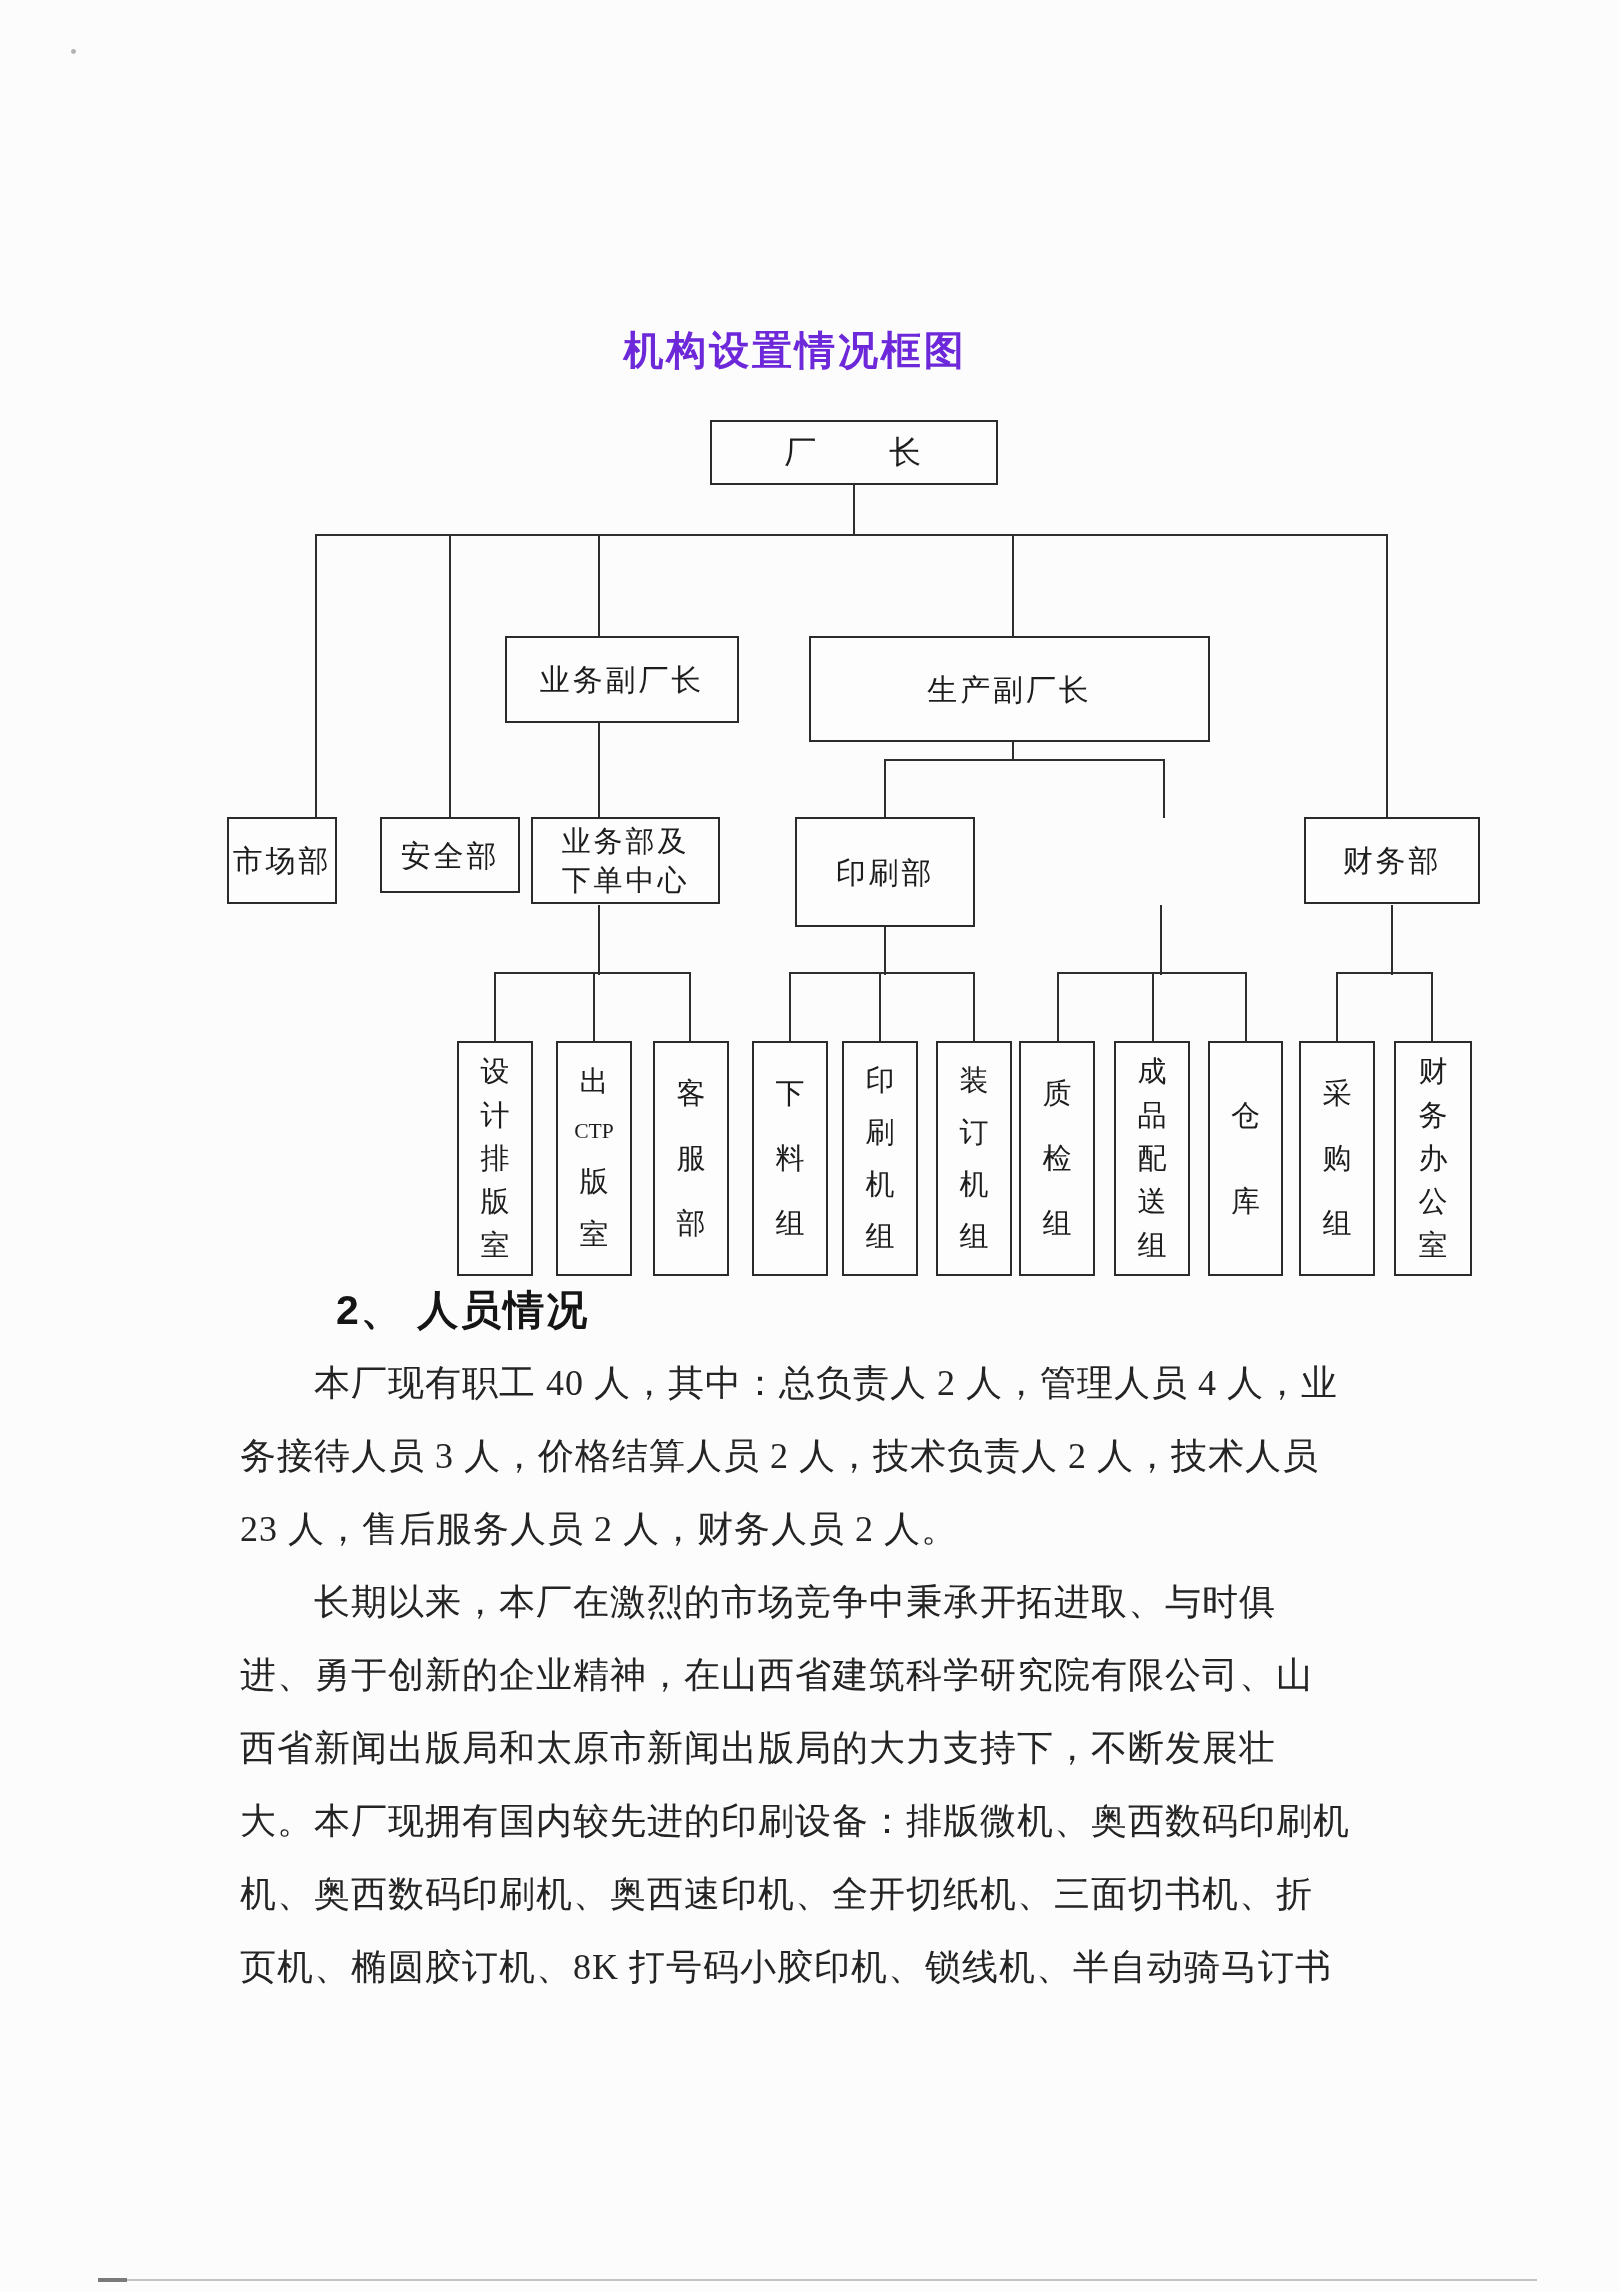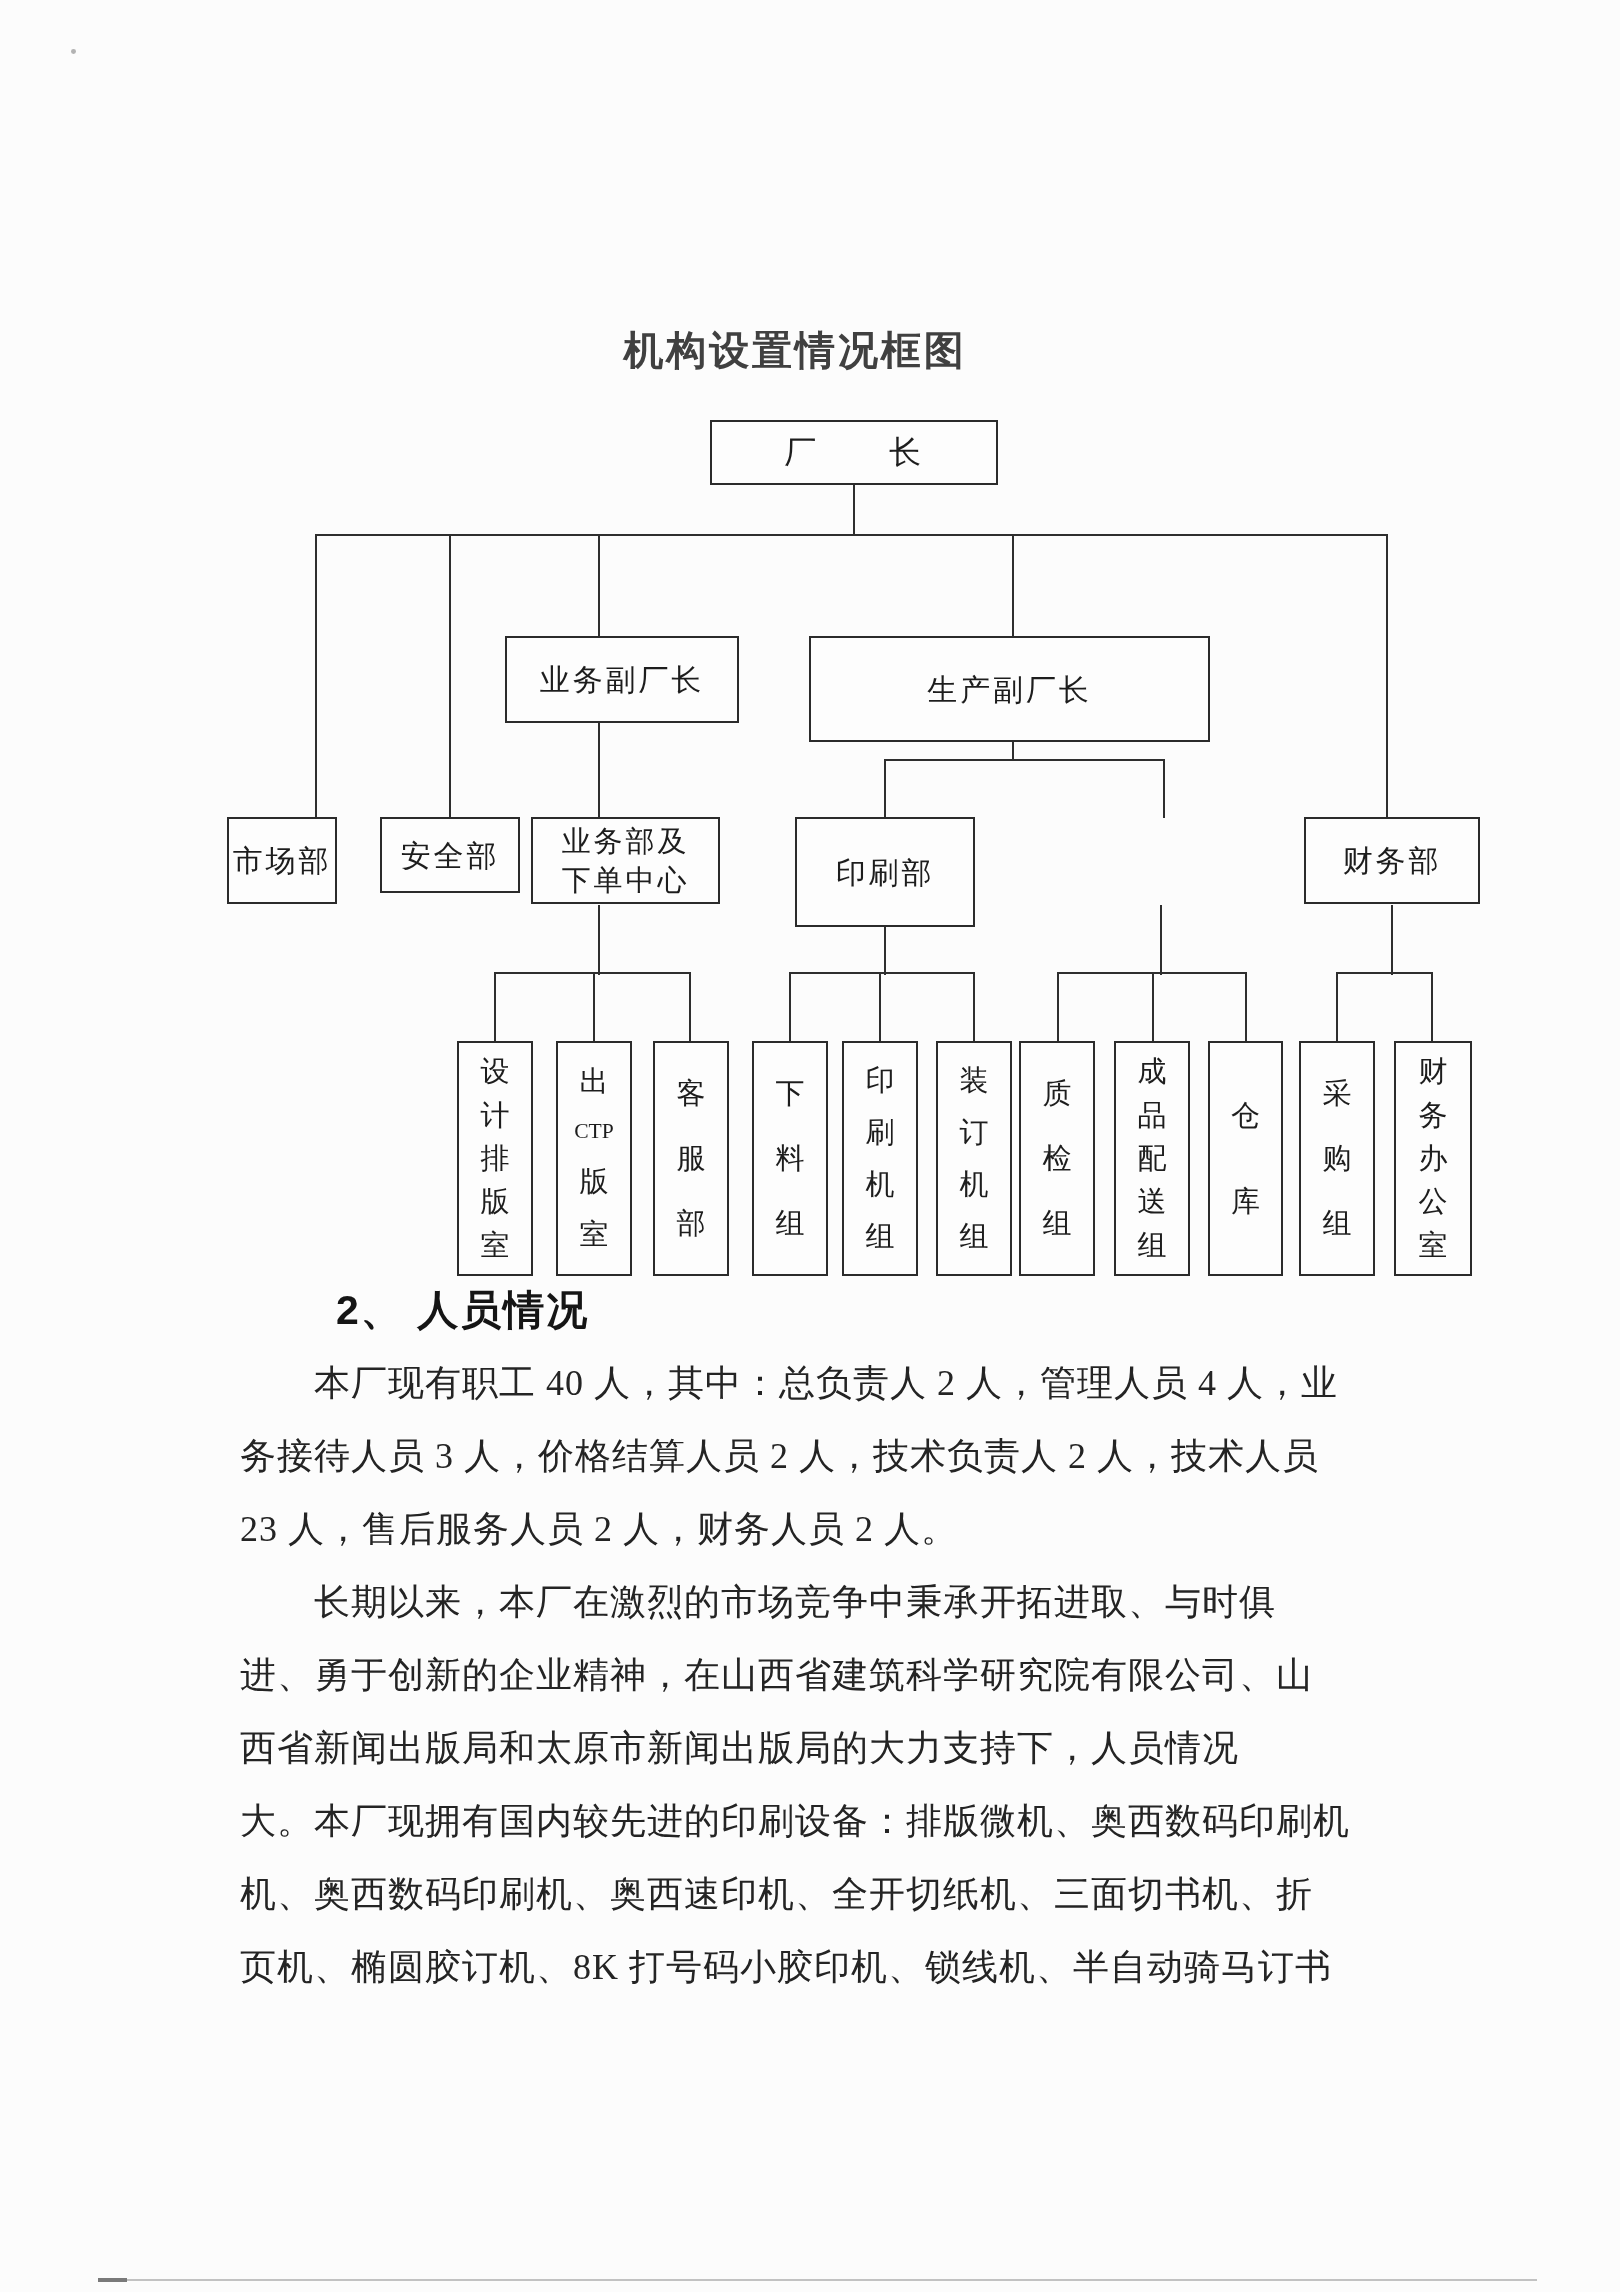--- a/index.html
+++ b/index.html
@@ -2,21 +2,21 @@
 <html><head>
 <meta charset="utf-8">
 <style>
   html,body{margin:0;padding:0;background:#fcfcfc;}
   #page{position:relative;width:1620px;height:2293px;background:#fcfcfc;overflow:hidden;
         color:#222;}
   
   #chart{position:absolute;left:0;top:0;width:1620px;height:1333px;
          font-family:"Liberation Serif","DejaVu Serif",serif;}
   .chart-title{position:absolute;top:323px;left:795px;transform:translateX(-50%);
-         font-size:40px;font-weight:700;letter-spacing:2.9px;color:#404040;white-space:nowrap;}
+         font-size:40px;font-weight:700;letter-spacing:2.9px;color:#6d28d9;white-space:nowrap;}
   .ln{position:absolute;background:#2e2e2e;}
   .node{position:absolute;box-sizing:border-box;border:2.9px solid #2b2b2b;background:#fdfdfd;
         display:flex;align-items:center;justify-content:center;color:#1d1d1d;}
   .hnode{font-size:30px;letter-spacing:2.9px;text-align:center;line-height:39px;}
   .hnode>span{white-space:pre-line;}
   .dirnode{font-size:32px;}
   .vnode{font-size:29px;}
   .vnode>span{display:flex;flex-direction:column;justify-content:space-evenly;align-items:center;
         height:100%;width:100%;}
   .vnode i{font-style:normal;line-height:1;letter-spacing:0;}
@@ -193,21 +193,21 @@
   <div id="textblock">
     <div class="heading">2、 人员情况</div>
     <div class="para">
         <div class="tline">　　本厂现有职工 40 人，其中：总负责人 2 人，管理人员 4 人，业</div>
         <div class="tline">务接待人员 3 人，价格结算人员 2 人，技术负责人 2 人，技术人员</div>
         <div class="tline">23 人，售后服务人员 2 人，财务人员 2 人。</div>
       </div>
     <div class="para">
         <div class="tline">　　长期以来，本厂在激烈的市场竞争中秉承开拓进取、与时俱</div>
         <div class="tline">进、勇于创新的企业精神，在山西省建筑科学研究院有限公司、山</div>
-        <div class="tline">西省新闻出版局和太原市新闻出版局的大力支持下，人员情况</div>
+        <div class="tline">西省新闻出版局和太原市新闻出版局的大力支持下，不断发展壮</div>
         <div class="tline">大。本厂现拥有国内较先进的印刷设备：排版微机、奥西数码印刷机</div>
         <div class="tline">机、奥西数码印刷机、奥西速印机、全开切纸机、三面切书机、折</div>
         <div class="tline">页机、椭圆胶订机、8K 打号码小胶印机、锁线机、半自动骑马订书</div>
       </div>
   </div>
 
   <div class="scan-dot"></div>
   <div class="scan-line"></div>
   <div class="scan-tick"></div>
 </div>

